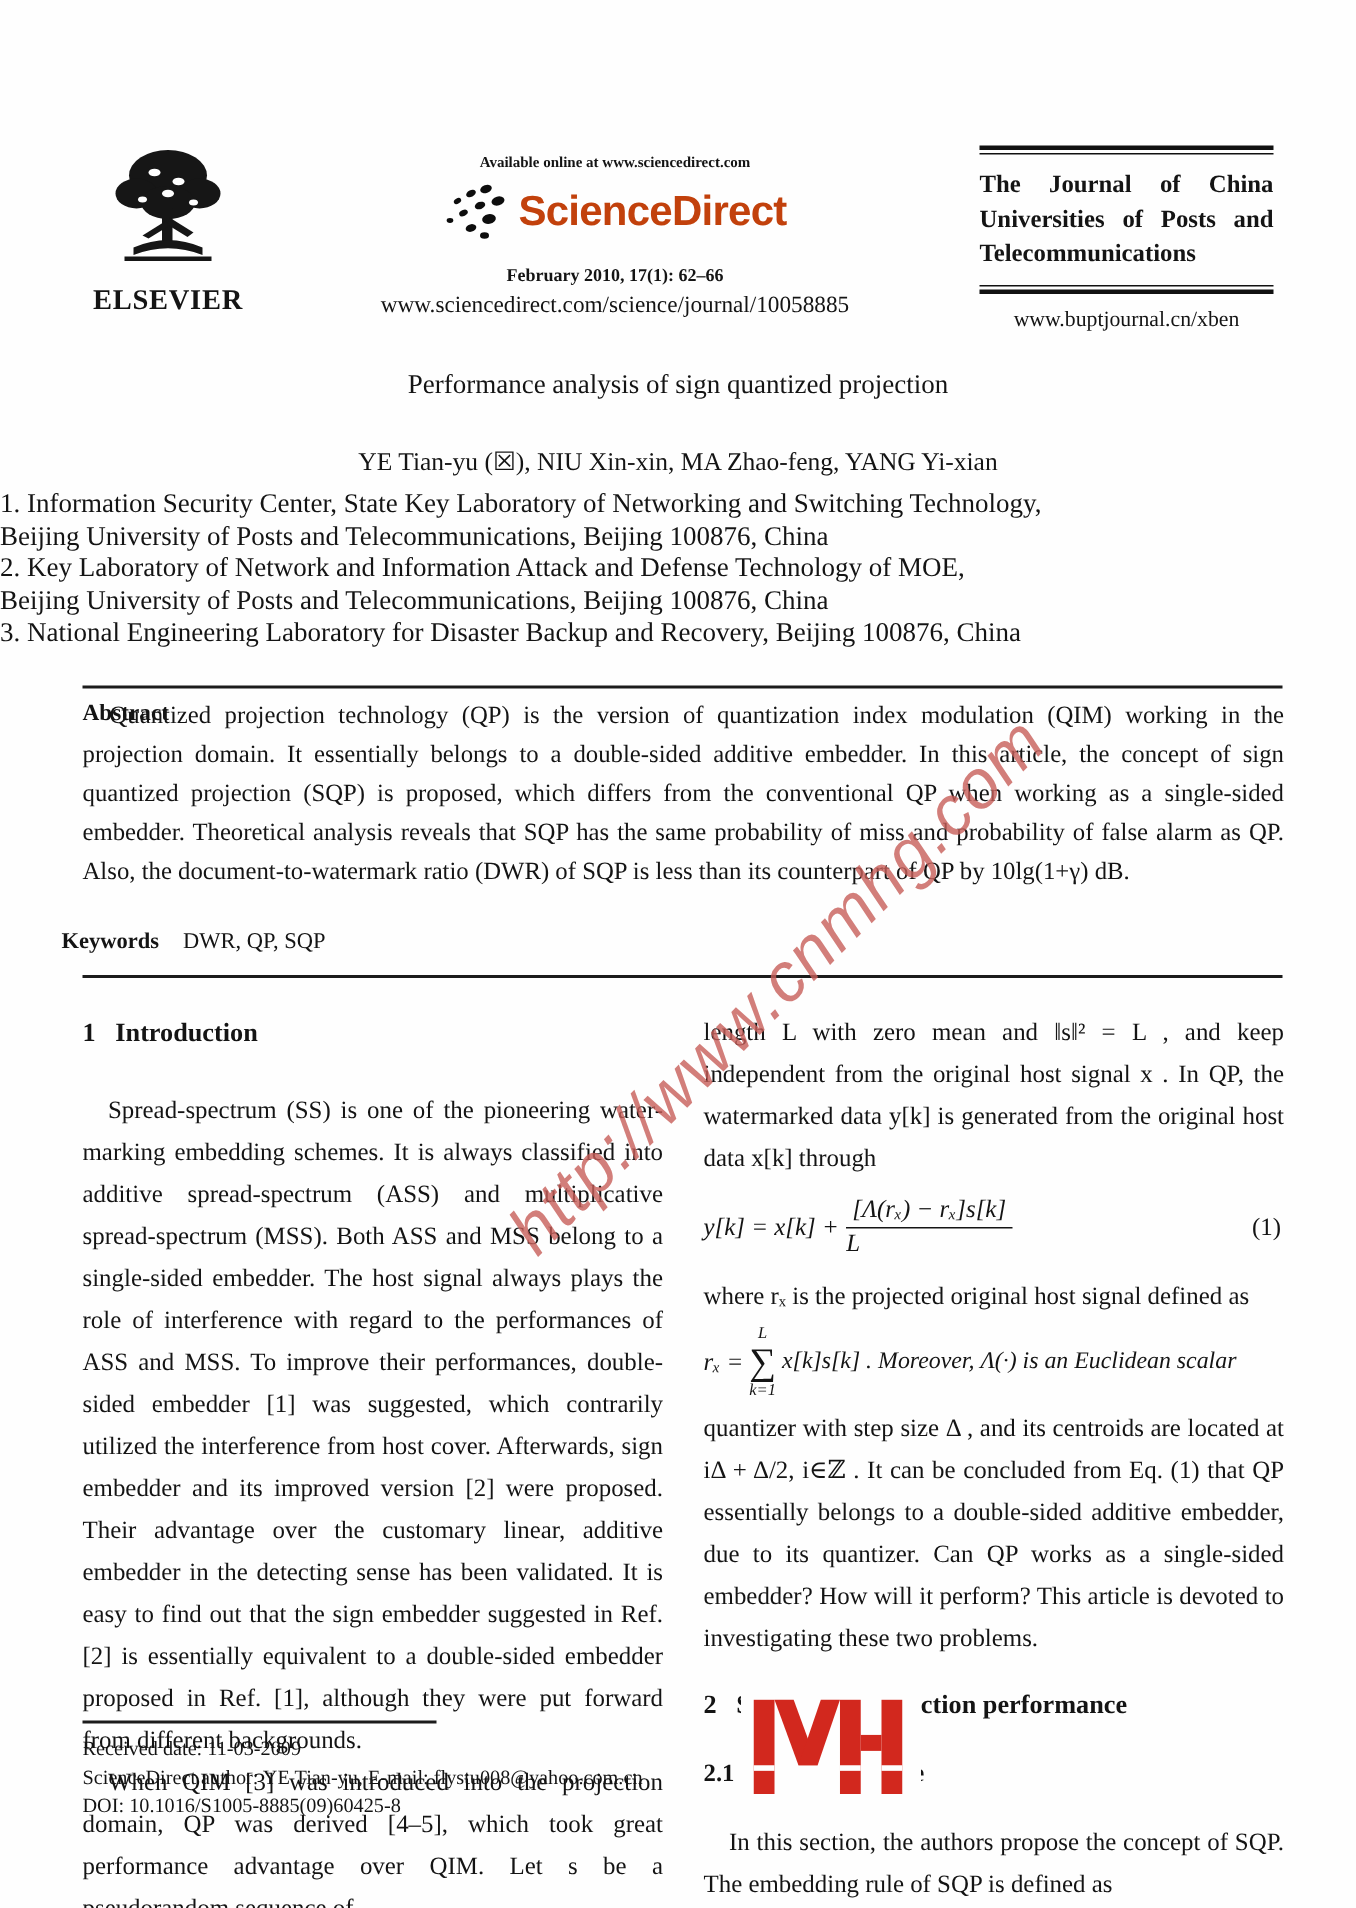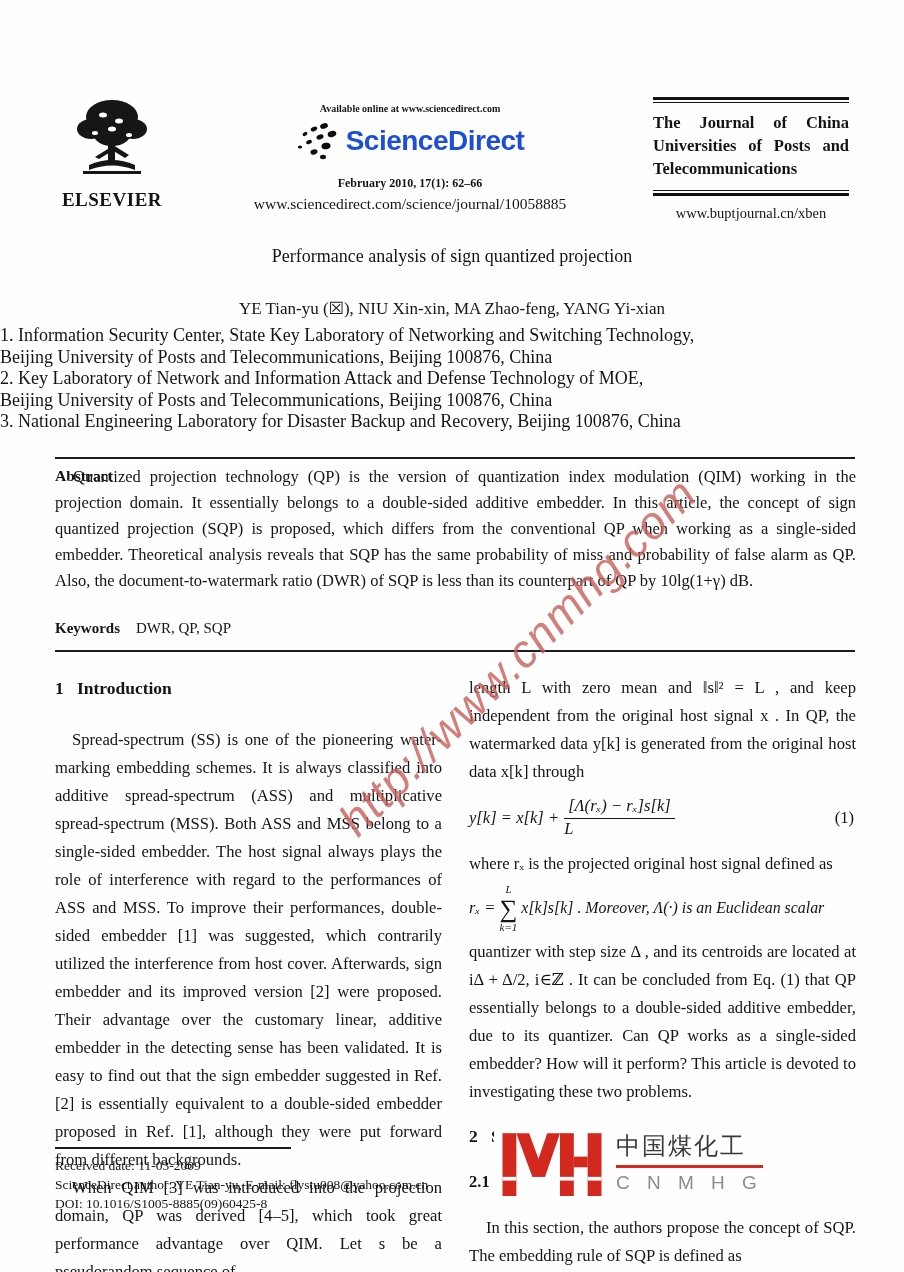--- a/index.html
+++ b/index.html
@@ -9,38 +9,38 @@
     background:#fefefe; color:#141414; overflow:hidden;
     font-family:"Liberation Serif","DejaVu Serif","DejaVu Sans",serif;
   }
   
   .header { position:absolute; top:95px; left:57px; width:792px; display:flex; }
   .elsevier { width:110px; text-align:center; }
   .elsevier-word { font-size:19px; letter-spacing:.5px; margin-top:2px;font-weight:bold; }
   .header-center { flex:1; text-align:center; padding-top:8px; }
   .avail { font-family:Liberation Serif, serif; font-size:10px; font-weight:600; }
   .sd-row { display:flex; justify-content:center; align-items:center; gap:6px; margin-top:8px; }
-  .sd-text { font-family:"Liberation Sans","DejaVu Sans",sans-serif; font-size:28px; font-weight:600; letter-spacing:-.5px; color:#1d4ed8; }
+  .sd-text { font-family:"Liberation Sans","DejaVu Sans",sans-serif; font-size:28px; font-weight:600; letter-spacing:-.5px; color:#c2410c; }
   .issue { font-size:12px; margin-top:16px;font-weight:bold; }
   .sd-url { font-size:15.5px; margin-top:4px; }
   .header-right { width:196px; padding-top:2px; }
   .rule-thick { height:3px; background:#111; }
   .rule-thin { height:1px; background:#111; margin-top:2px; }
   .rule-thin-b { height:1px; background:#111; margin-bottom:2px; }
   .jname { font-size:16.5px; font-weight:bold; text-align:justify; line-height:1.4; padding:8px 0 10px 0; }
   .jsite { font-size:14.5px; text-align:center; margin-top:9px; }
   
   .title { position:absolute; top:246px; left:0; width:100%; text-align:center; font-size:18px; }
   .authors { position:absolute; top:298px; left:0; width:100%; text-align:center; font-size:17px; }
   .affil { position:absolute; top:325px; left:0; width:100%; text-align:left; font-size:18px; line-height:21.5px; }
   
   .rule-abs-top { position:absolute; top:457px; left:55px; width:800px; height:2px; background:#1c1c1c; }
   .abs-head { position:absolute; top:467px; left:55px; font-size:15.5px; font-weight:bold; }
   .abs-text { position:absolute; top:464px; left:55px; width:801px; font-size:16.5px; line-height:26px; text-align:justify; text-indent:18px; }
-  .kw-line { position:absolute; top:620px; left:55px; font-size:15px; }
+  .kw-line { position:absolute; top:620px; left:41px; font-size:15px; }
   .kw-label { font-weight:bold; margin-right:16px; }
   .rule-abs-bot { position:absolute; top:650px; left:55px; width:800px; height:2px; background:#1c1c1c; }
   
   .cols { position:absolute; top:674px; left:55px; width:801px; display:flex; gap:27px; }
   .col { width:387px; font-size:16.6px; line-height:28px; text-align:justify; }
   .sec-h1 { font-size:17.5px; font-weight:bold; white-space:pre-wrap; margin-bottom:24px; }
   .sec-h2 { font-size:17.5px; font-weight:bold; white-space:pre-wrap; margin:16px 0 18px 0; }
   .sec-h3 { font-size:16.5px; font-weight:bold; white-space:pre-wrap; margin:0 0 18px 0; }
   .para { text-indent:17px; }
   .para-cont { text-indent:0; }
@@ -209,20 +209,15 @@
         <rect x="54" y="3" width="13" height="59"></rect>
         <rect x="67" y="25" width="13" height="10"></rect>
         <rect x="80" y="3" width="13" height="59"></rect>
       </g>
       <g fill="#fefefe">
         <rect x="0" y="44" width="13" height="3.5"></rect>
         <rect x="54" y="44" width="13" height="3.5"></rect>
         <rect x="80" y="44" width="13" height="3.5"></rect>
       </g>
     </svg>
-    <div class="cn-text">
-      <div class="cn-zh">中国煤化工</div>
-      <div class="cn-rule" id="cnrule" style="background: rgb(210, 40, 30);"></div>
-      <div class="cn-lat">C N M H G</div>
-    </div>
   </div>
 
 </div>
 
 </body></html>

